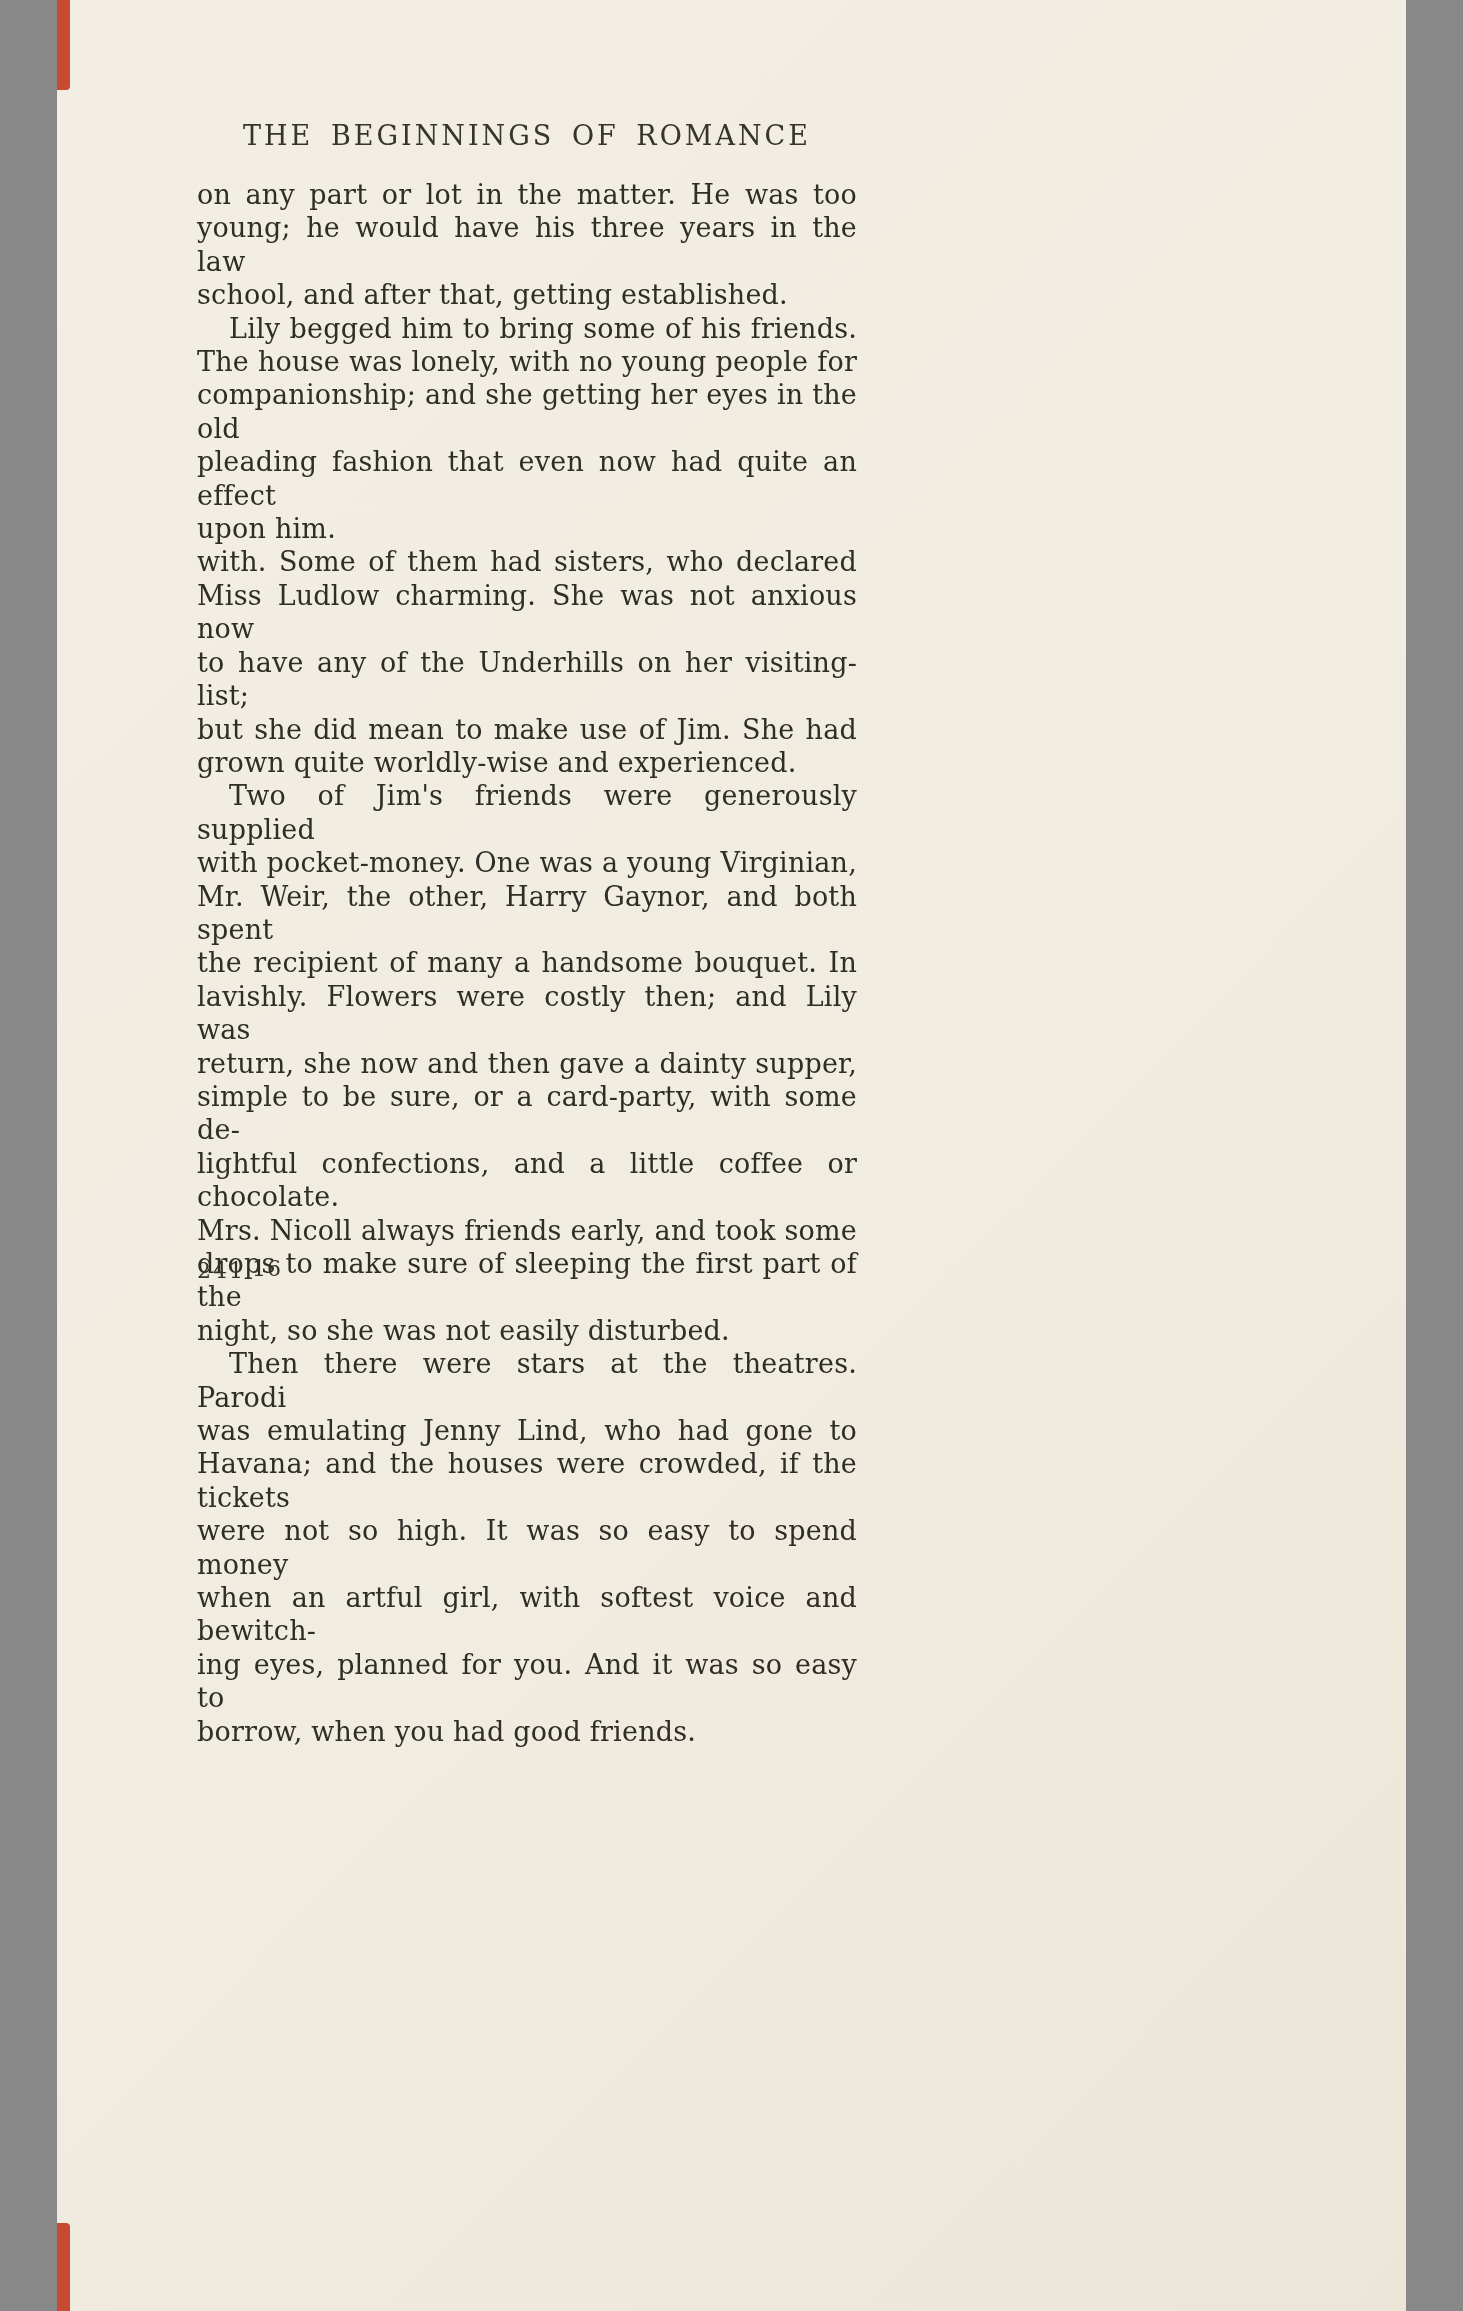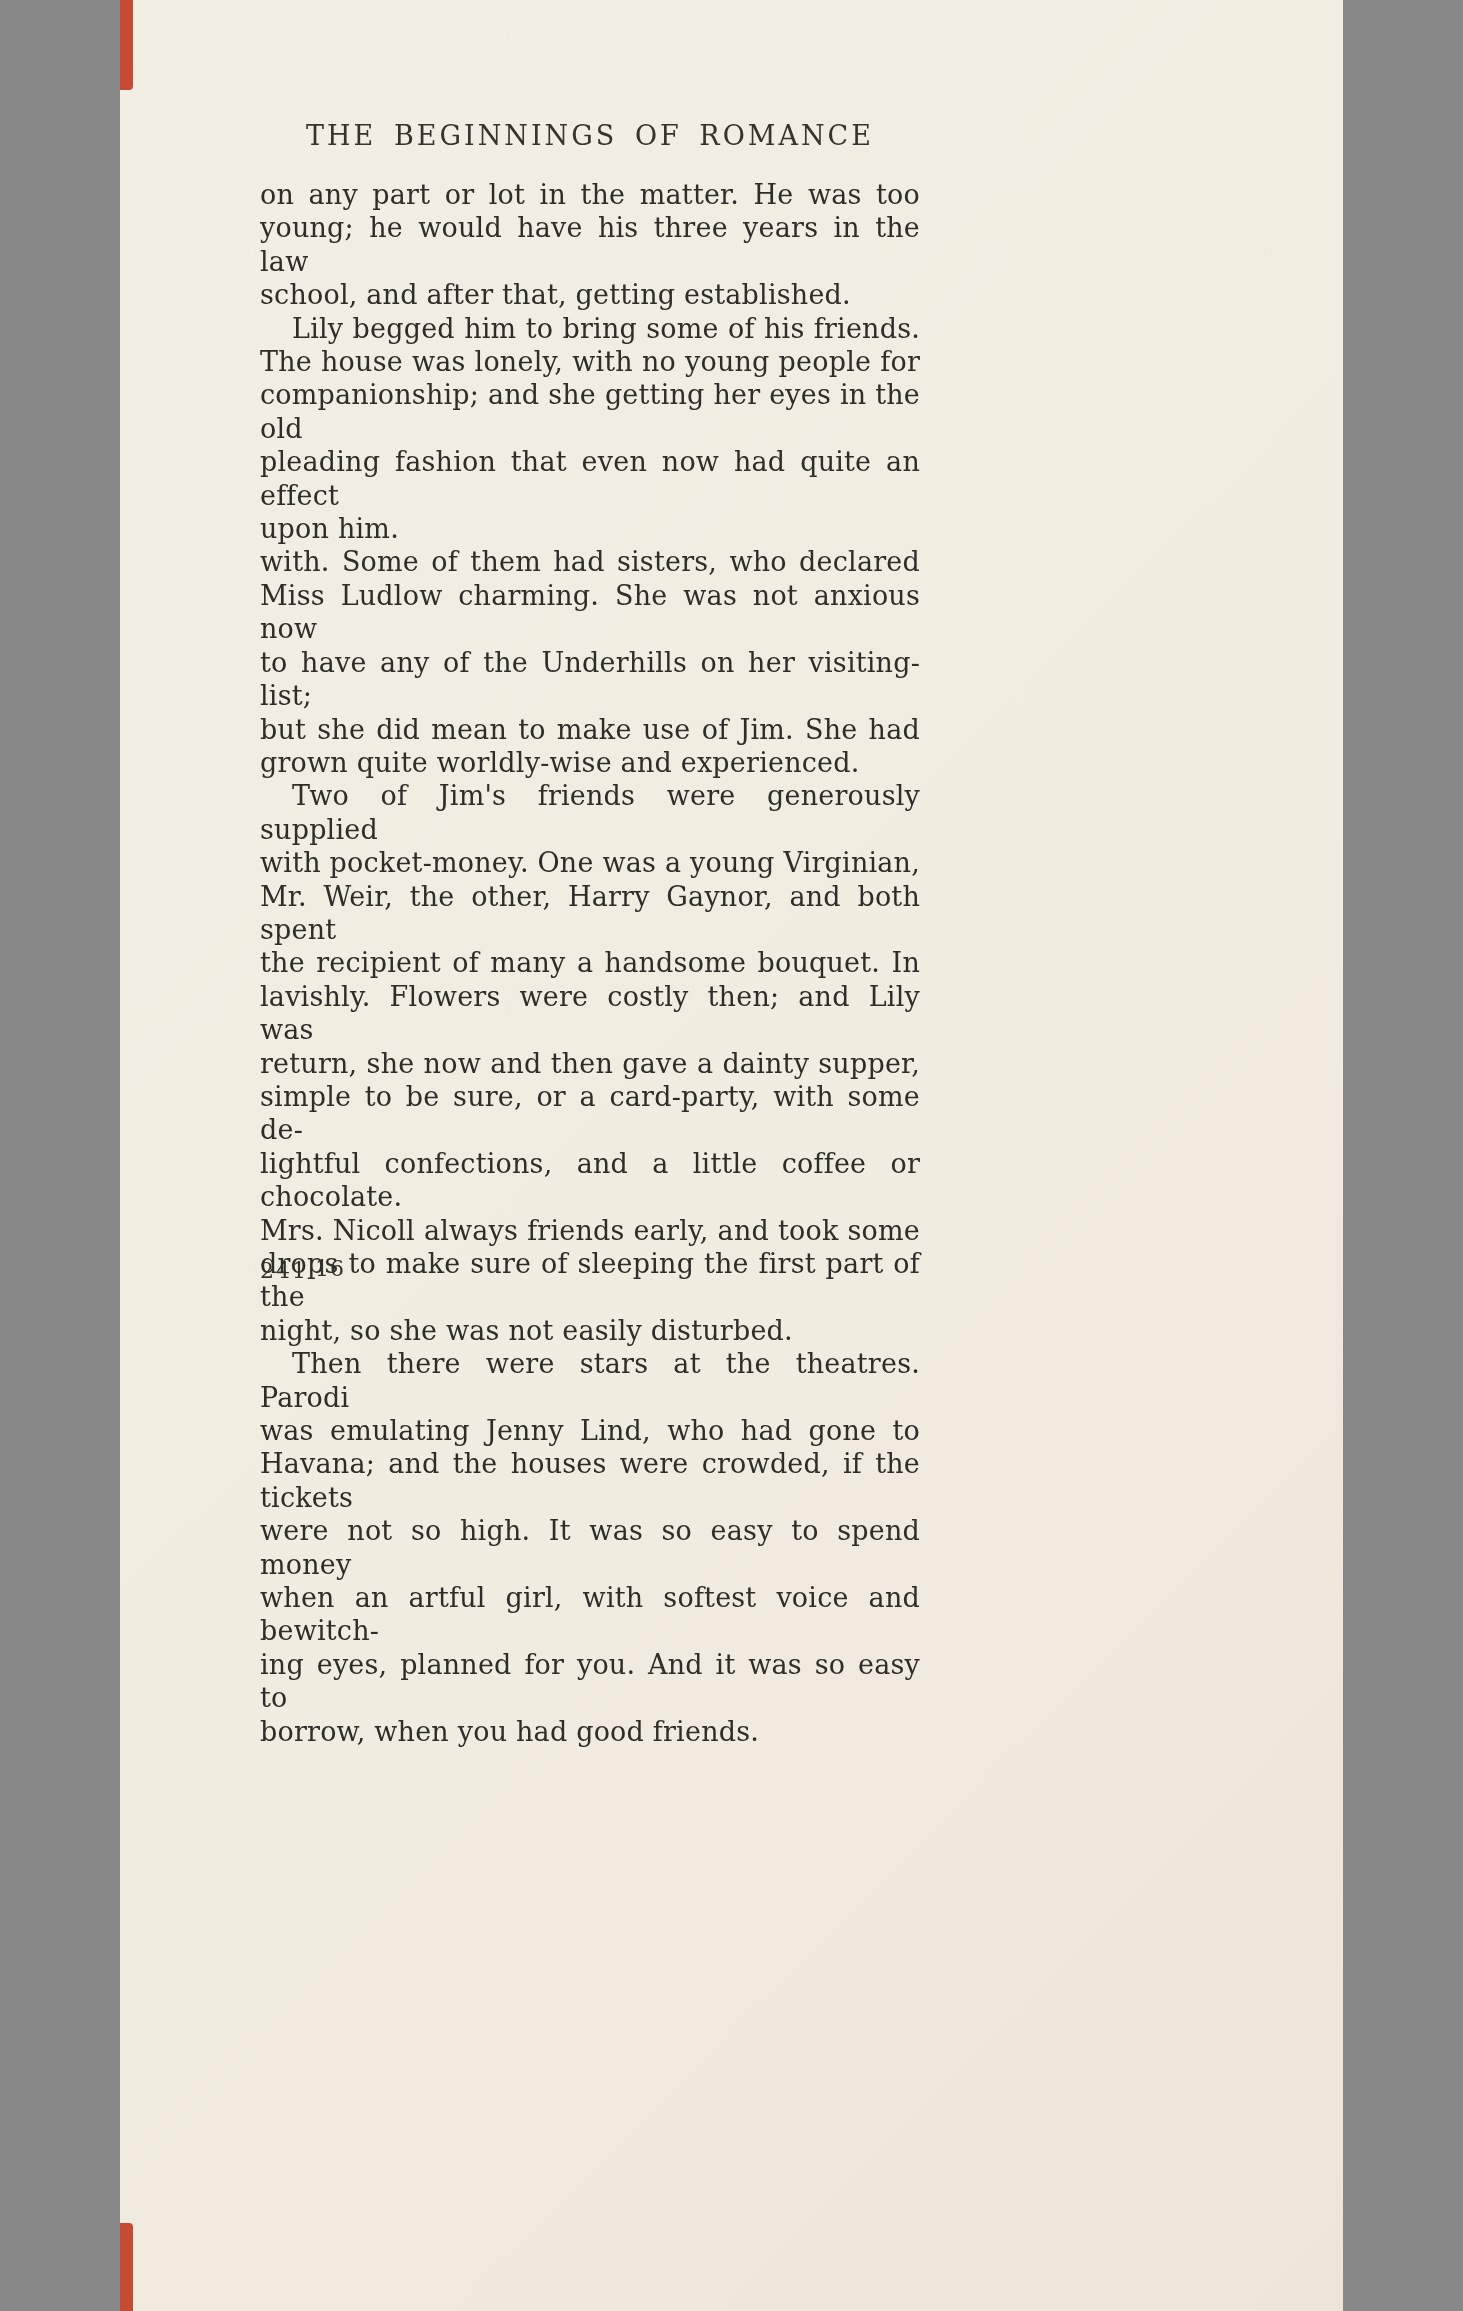--- a/index.html
+++ b/index.html
@@ -2,21 +2,21 @@
 <html><head>
 <meta charset="utf-8">
 <style>
   html, body {
     margin: 0;
     padding: 0;
     background: #888;
   }
   .page {
     position: relative;
-    width: 1223px;
+    width: 1349px;
     height: 2311px;
     margin: 0 auto;
     background: linear-gradient(135deg, var(--paper, #f2eee3) 0%, #f1ece0 55%, #ece6d8 100%);
     overflow: hidden;
     font-family: "DejaVu Serif", "Liberation Serif", serif;
     color: var(--ink, #2f2d28);
   }
   .edge-strip {
     position: absolute;
     left: 0;

